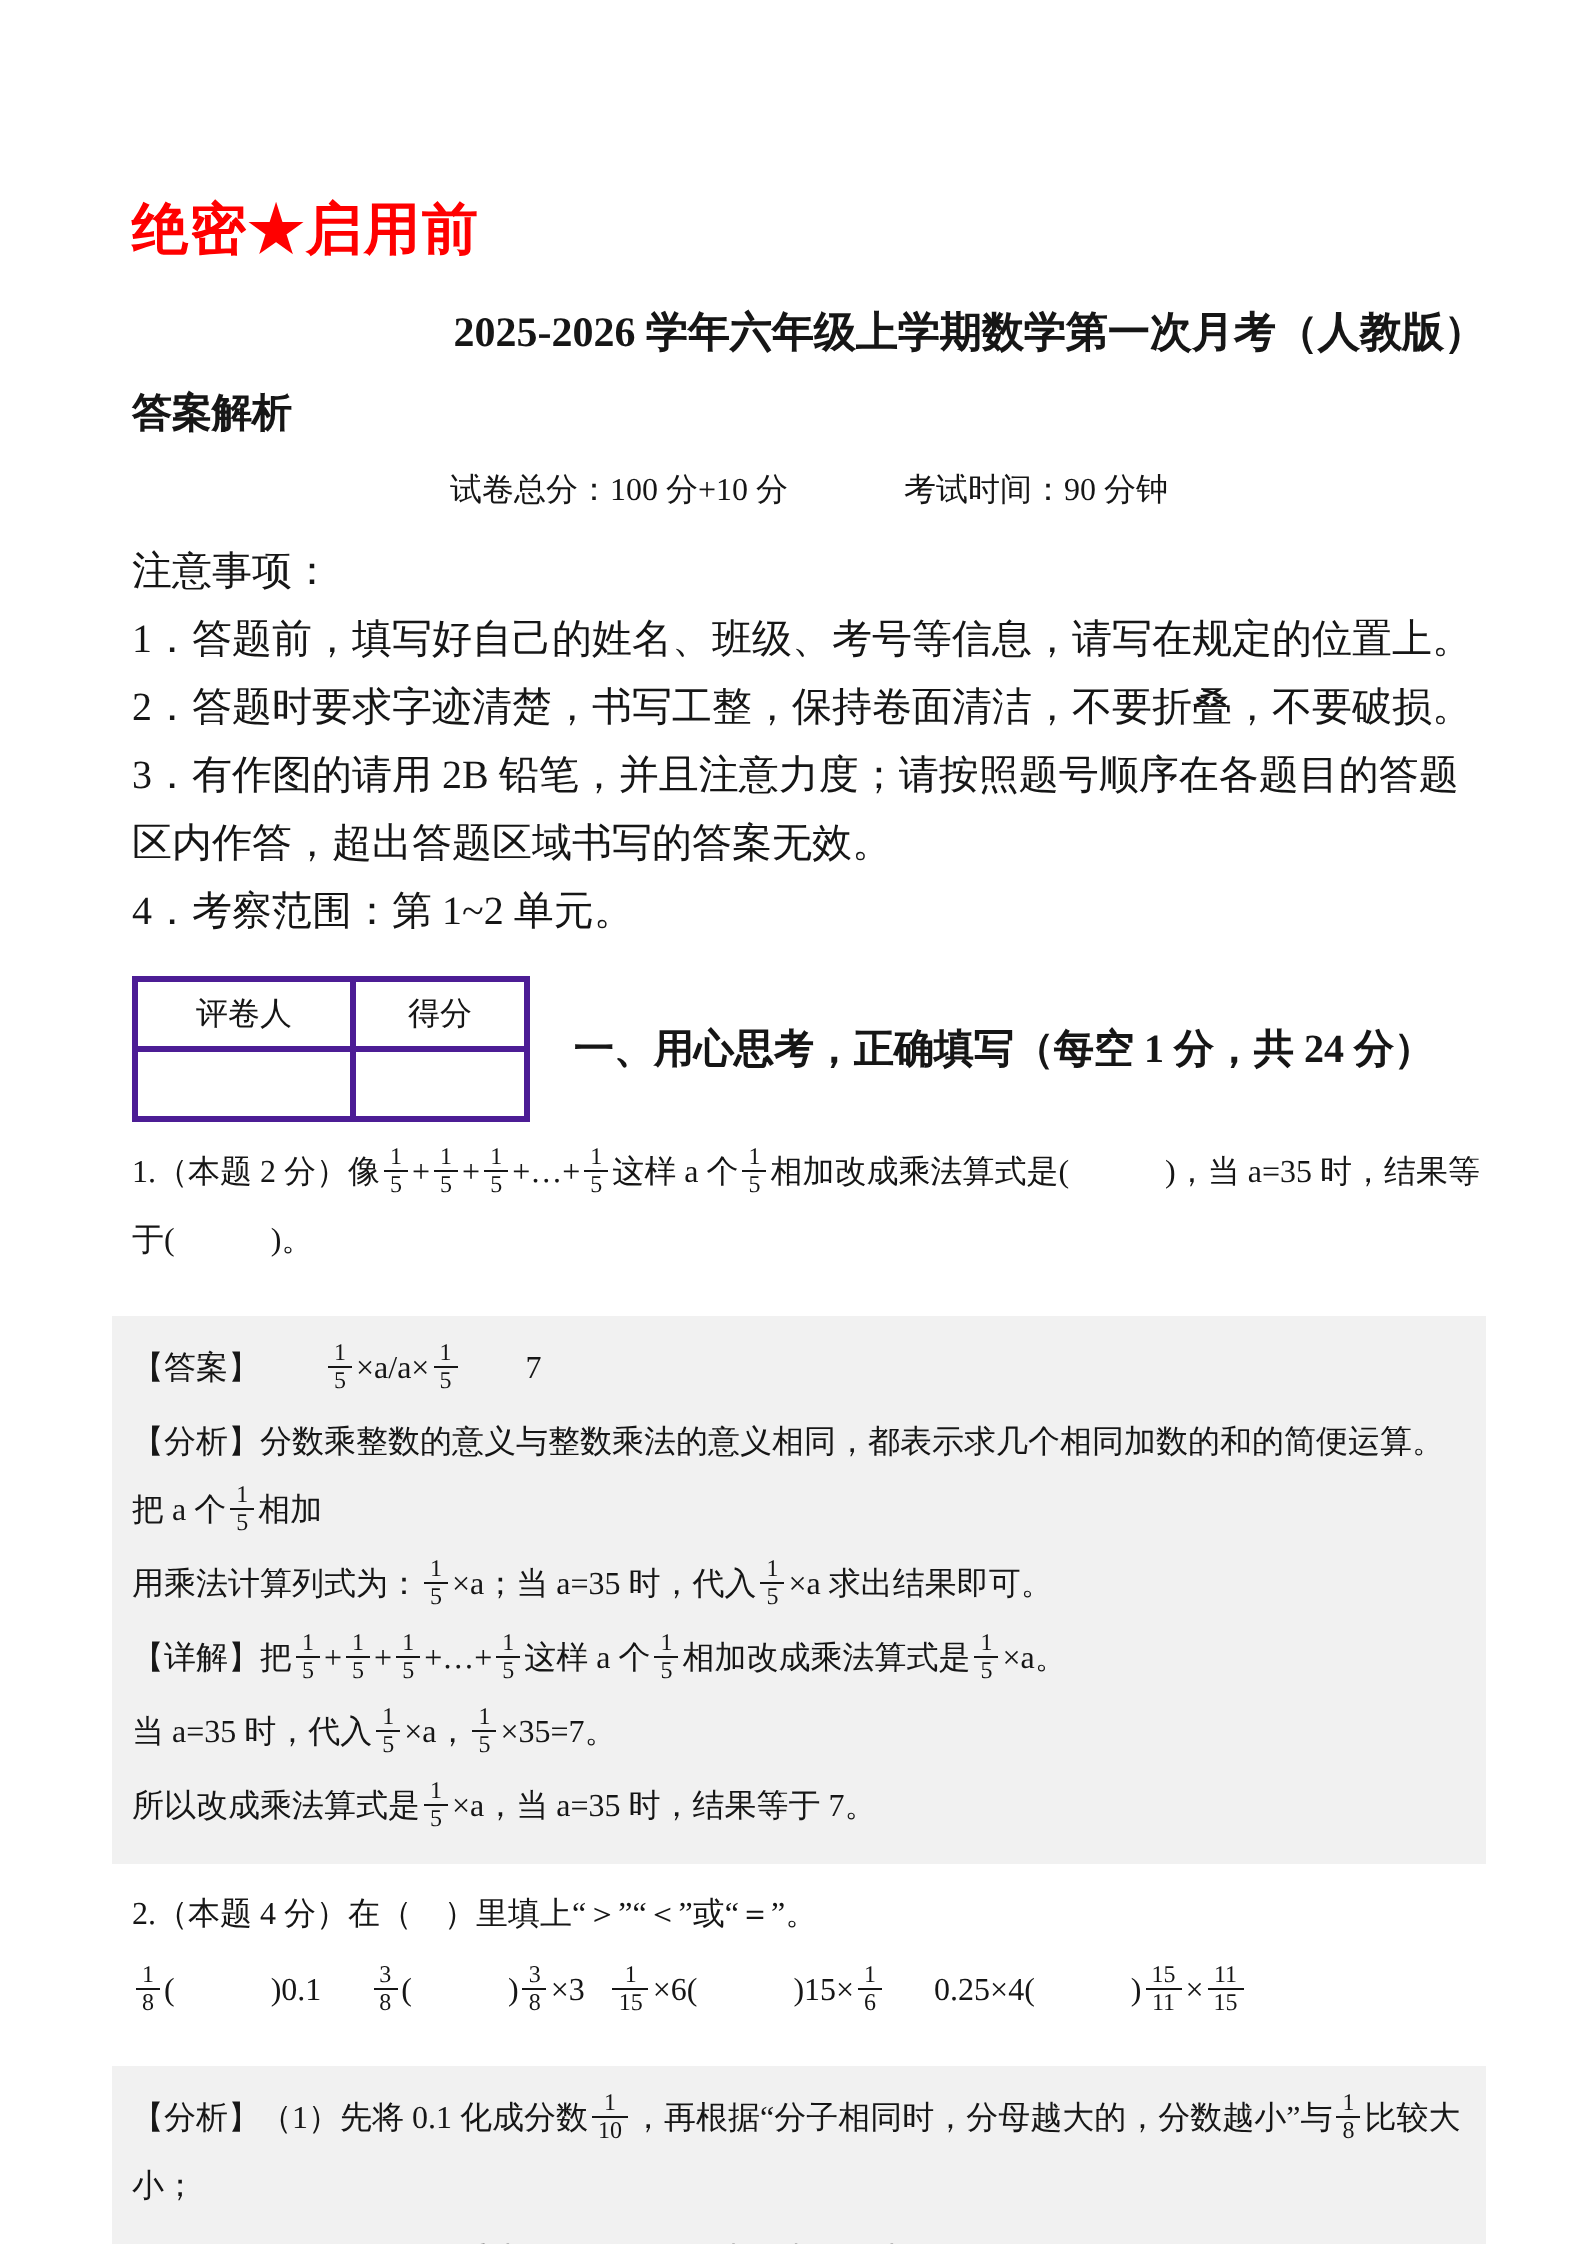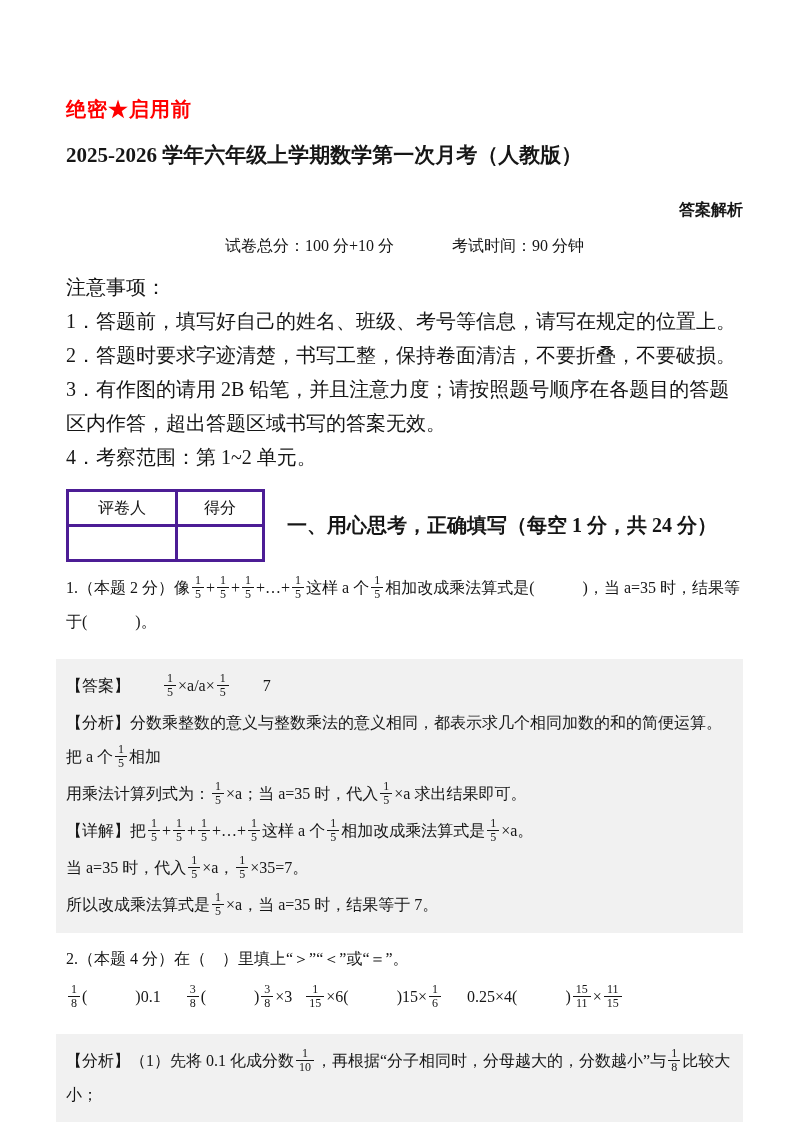--- a/index.html
+++ b/index.html
@@ -2,23 +2,23 @@
 <html><head>
 <meta charset="utf-8">
 <style>
   html, body { margin:0; padding:0; }
   body {
     width:793px; height:1122px; background:#ffffff; overflow:hidden;
     font-family:"Liberation Serif","DejaVu Serif",serif;
     color:#161616;
   }
   .page { box-sizing:border-box; width:793px; height:1122px; padding:96px 50px 0 66px; }
-  .security { font-size:20px; font-weight:bold; letter-spacing:1px; margin-bottom:18px; }
-  .title { text-align:left; font-size:21px; font-weight:bold; margin-bottom:31px; }
-  .subtitle { text-align:right; font-size:16px; font-weight:bold; margin-bottom:15px; }
+  .security { font-size:28px; font-weight:bold; letter-spacing:1px; margin-bottom:18px; }
+  .title { text-align:right; font-size:21px; font-weight:bold; margin-bottom:13px; }
+  .subtitle { text-align:left; font-size:20px; font-weight:bold; margin-bottom:15px; }
   .meta { display:flex; justify-content:center; gap:58px; font-size:16px; font-weight:normal; margin-bottom:13px; }
   .notes { font-size:20px; }
   .note-line { line-height:34px; }
   .grader-row { display:flex; align-items:center; gap:22px; margin:15px 0 4px 0; }
   .grader-table { border-collapse:collapse; }
   .grader-table td { border:3px solid #4c1d95; height:32px; text-align:center; font-size:16px; padding:0 16px; }
   .grader-table td.c1 { width:74px; }
   .grader-table td.c2 { width:52px; }
   .section-heading { font-size:20px; font-weight:bold; }
   .rich { font-size:16px; line-height:34px; white-space:pre-wrap; }

